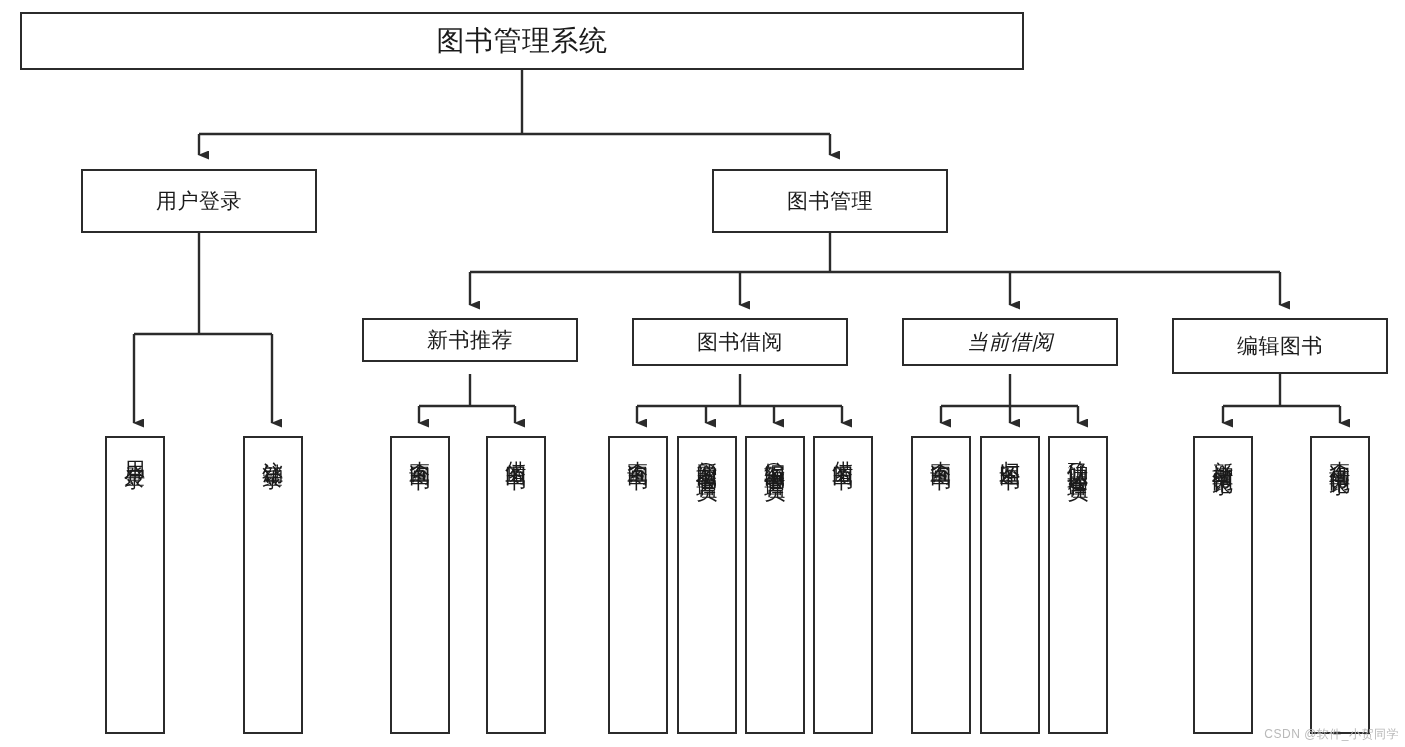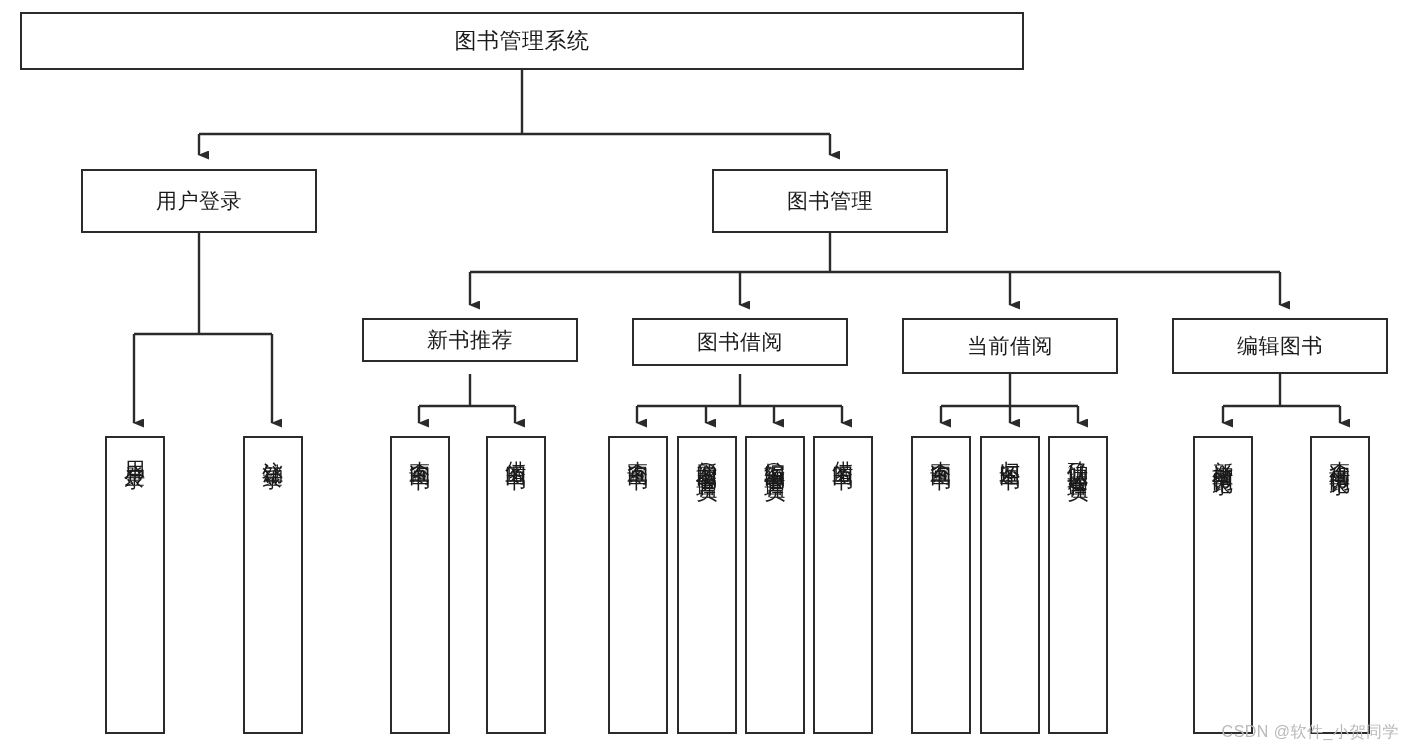--- a/index.html
+++ b/index.html
@@ -40,21 +40,21 @@
     color: #1a1a1a;
     text-align: center;
     line-height: 1.18;
     letter-spacing: 0.5px;
     white-space: nowrap;
   }
   .node.horizontal .node-label {
     font-size: 21px;
   }
   .node.root .node-label {
-    font-size: 22px;
+    font-size: 28px;
   }
   .node.vertical {
     align-items: flex-start;
     justify-content: center;
     padding-top: 6px;
   }
   .node.vertical .node-label {
     writing-mode: vertical-rl;
     text-orientation: upright;
     font-size: 21px;
@@ -63,21 +63,21 @@
     white-space: nowrap;
     max-height: 286px;
   }
   .node.vertical.tall .node-label {
     max-height: 288px;
   }
   #watermark {
     position: absolute;
     right: 6px;
     bottom: 4px;
-    font-size: 16px;
+    font-size: 12px;
     color: #b9b9b9;
     letter-spacing: 0.5px;
     z-index: 5;
     white-space: nowrap;
   }
 </style>
 </head>
 <body>
 
 <div id="diagram-root">
@@ -142,21 +142,21 @@
   <div class="node horizontal" style="left:712px; top:169px; width:236px; height:64px;">
     <span class="node-label">图书管理</span>
   </div>
 
   <div class="node horizontal" style="left:362px; top:318px; width:216px; height:44px;">
     <span class="node-label">新书推荐</span>
   </div>
   <div class="node horizontal" style="left:632px; top:318px; width:216px; height:48px;">
     <span class="node-label">图书借阅</span>
   </div>
-  <div class="node horizontal" style="left:902px; top:318px; width:216px; height:56px;">
+  <div class="node horizontal" style="left:902px; top:318px; width:216px; height:48px;font-style:italic;">
     <span class="node-label">当前借阅</span>
   </div>
   <div class="node horizontal" style="left:1172px; top:318px; width:216px; height:56px;">
     <span class="node-label">编辑图书</span>
   </div>
 
   <div class="node vertical" style="left:105px; top:436px; width:60px; height:298px;">
     <span class="node-label">用户登录</span>
   </div>
   <div class="node vertical" style="left:243px; top:436px; width:60px; height:298px;">

